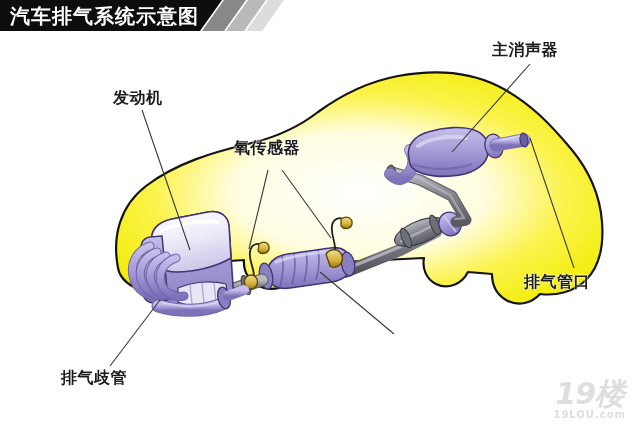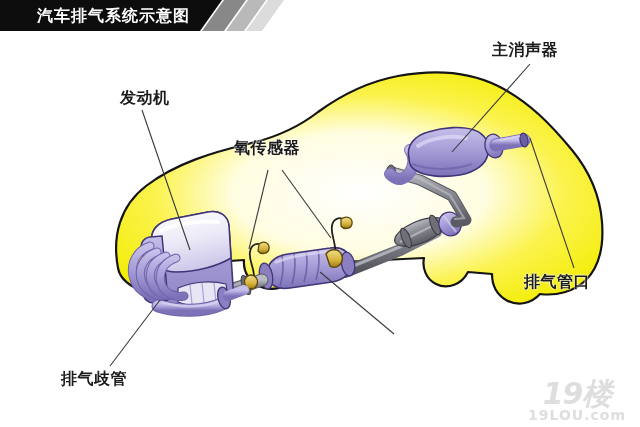--- a/index.html
+++ b/index.html
@@ -22,66 +22,65 @@
   .banner-wrap {
     position: absolute;
     left: 0; top: 0;
     width: 290px; height: 34px;
     z-index: 40;
   }
   .banner-text {
     position: absolute;
     left: 10px; top: 3px;
     color: #ffffff;
-    font-size: 16px;
+    font-size: 20px;
     font-weight: 700;
     letter-spacing: 1px;
     line-height: 26px;
     white-space: nowrap;
     z-index: 3;
-    margin-left: 27px;
   }
 
   
   .lbl {
     position: absolute;
     color: #1c1c1c;
     font-size: 16px;
     font-weight: 700;
     line-height: 20px;
     white-space: nowrap;
     letter-spacing: 0.5px;
     z-index: 30;
     text-shadow: 0 0 2px #fff, 0 0 2px #fff;
   }
-  #lbl-engine     { left: 120px; top: 88px; }
+  #lbl-engine     { left: 113px; top: 88px; }
   #lbl-o2         { left: 234px; top: 138px; }
   #lbl-muffler    { left: 492px; top: 40px; }
   #lbl-tailpipe   { left: 524px; top: 272px; }
   #lbl-catalytic  { left: 359px; top: 336px; }
-  #lbl-manifold   { left: 61px; top: 369px; }
+  #lbl-manifold   { left: 61px; top: 369px; font-family: Liberation Mono, monospace; }
 
   
   .watermark {
     position: absolute;
     right: 14px; bottom: 6px;
     z-index: 35;
     text-align: center;
     user-select: none;
   }
   .wm-main {
     font-size: 30px;
     font-weight: 800;
     font-style: italic;
     color: rgba(195,195,195,0.55);
     line-height: 30px;
     letter-spacing: -1px;
   }
   .wm-sub {
-    font-size: 14px;
+    font-size: 10px;
     font-weight: 700;
     color: rgba(195,195,195,0.55);
     letter-spacing: 1px;
     line-height: 12px;
   }
 
   svg.layer {
     position: absolute;
     left: 0; top: 0;
     width: 640px; height: 427px;

